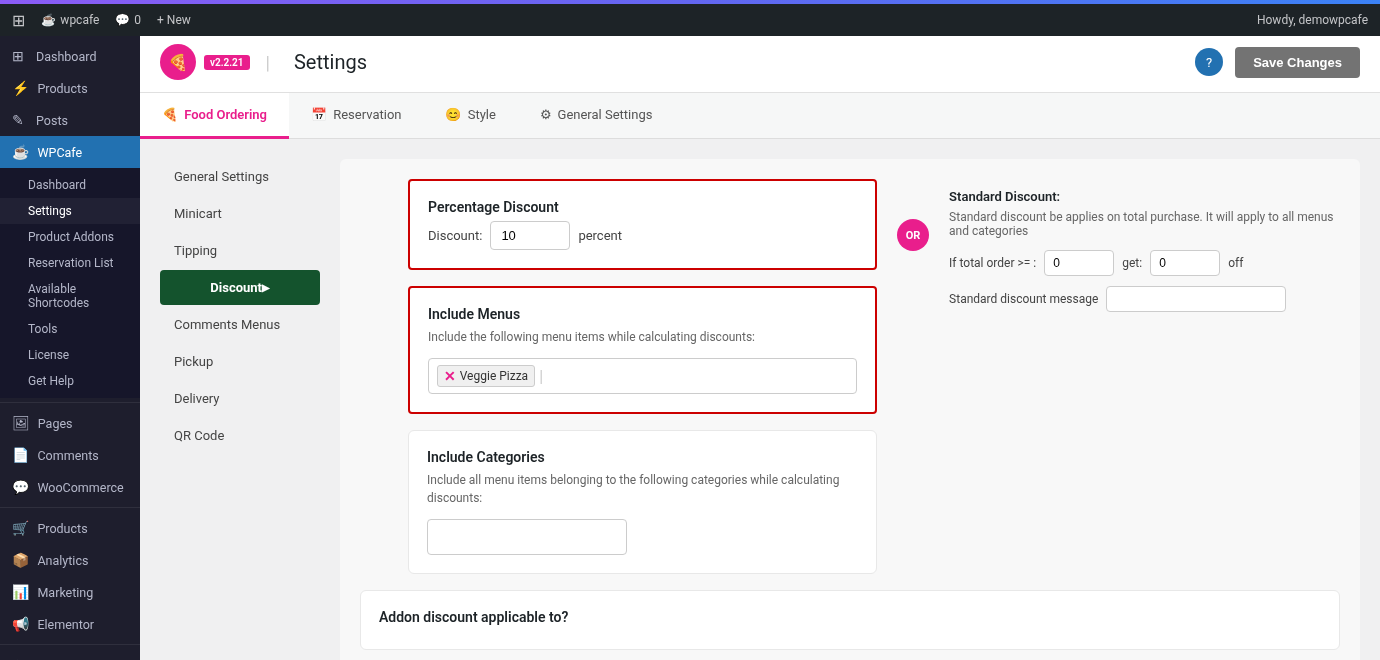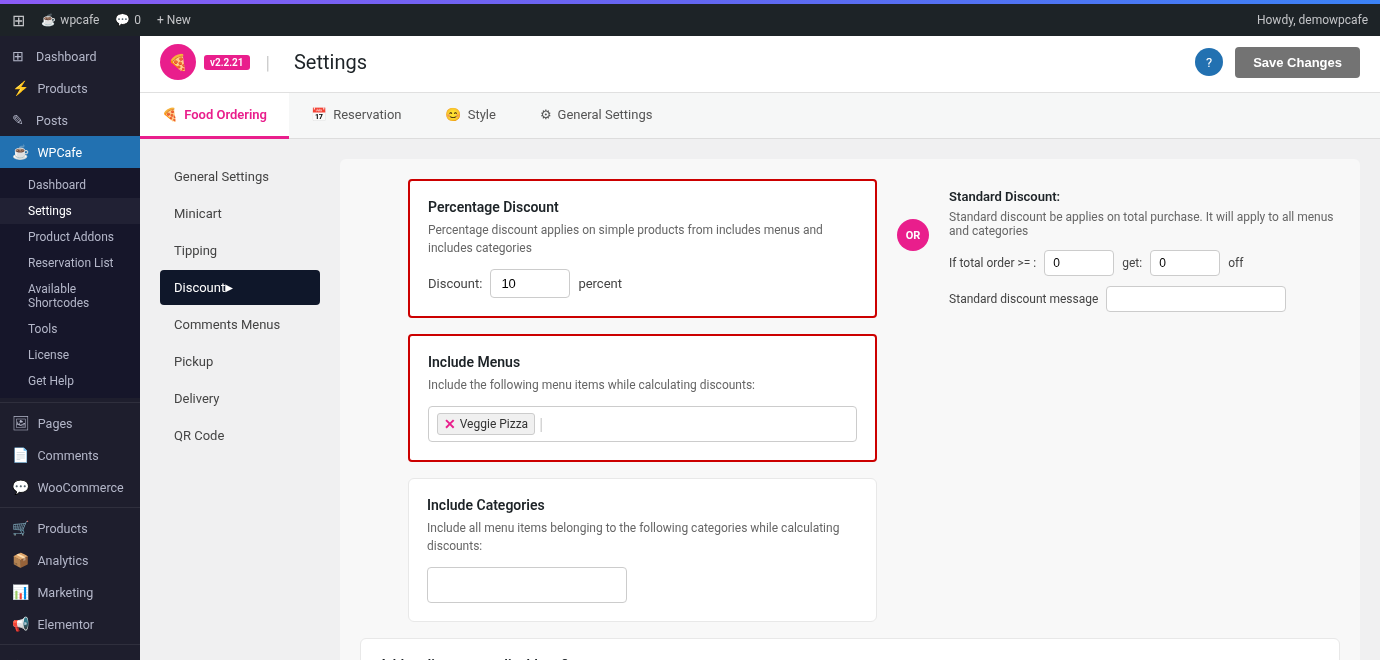--- a/index.html
+++ b/index.html
@@ -190,26 +190,26 @@
     }
     .left-nav-item {
       padding: 10px 14px;
       cursor: pointer;
       color: #444;
       font-size: 13px;
       border-radius: 4px;
       margin-bottom: 2px;
     }
     .left-nav-item.active {
-      background: #0f172a;
+      background: #14532d;
       color: white;
-      font-weight: 400;
-      display: flex;
-      align-items: center;
-      justify-content: flex-start;
+      font-weight: 700;
+      display: flex;
+      align-items: center;
+      justify-content: center;
     }
     .left-nav-item.active::after {
       content: '▶';
       font-size: 10px;
     }
 
     
     .settings-content {
       flex: 1;
       background: #f8f8f8;
@@ -565,21 +565,20 @@
         </div>
       </div>
 
       <div class="settings-content">
 
         <div class="discount-two-col">
           <div class="discount-left">
 
             <div class="discount-section annotation-box" style="border-color:#cc0000;">
               <div class="section-title">Percentage Discount</div>
-              <div class="section-desc">Percentage discount applies on simple products from includes menus and includes categories</div>
               <div class="discount-row">
                 <span class="discount-label">Discount:</span>
                 <input class="discount-input" type="number" value="10" style="">
                 <span class="discount-unit">percent</span>
               </div>
             </div>
 
             <div class="discount-section annotation-box" style="border-color:#cc0000;">
               <div class="section-title">Include Menus</div>
               <div class="section-desc">Include the following menu items while calculating discounts:</div>

